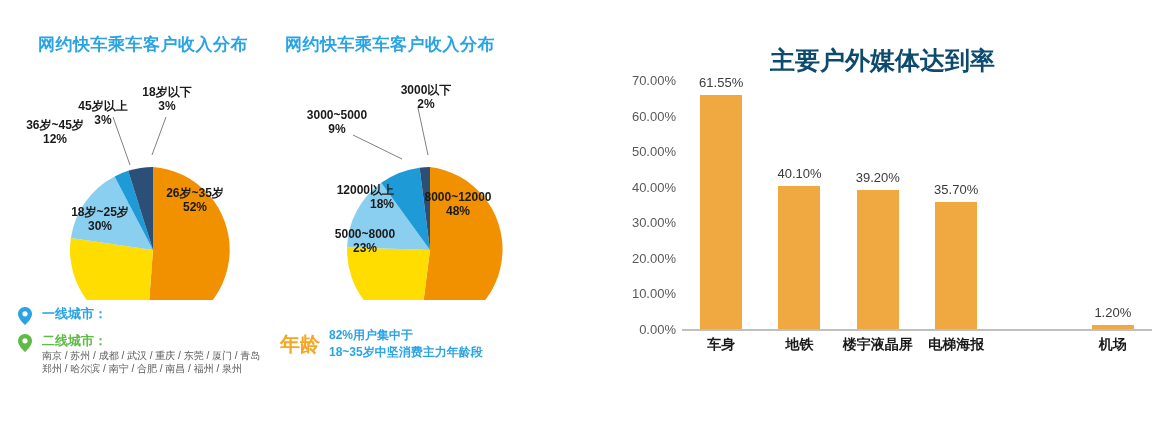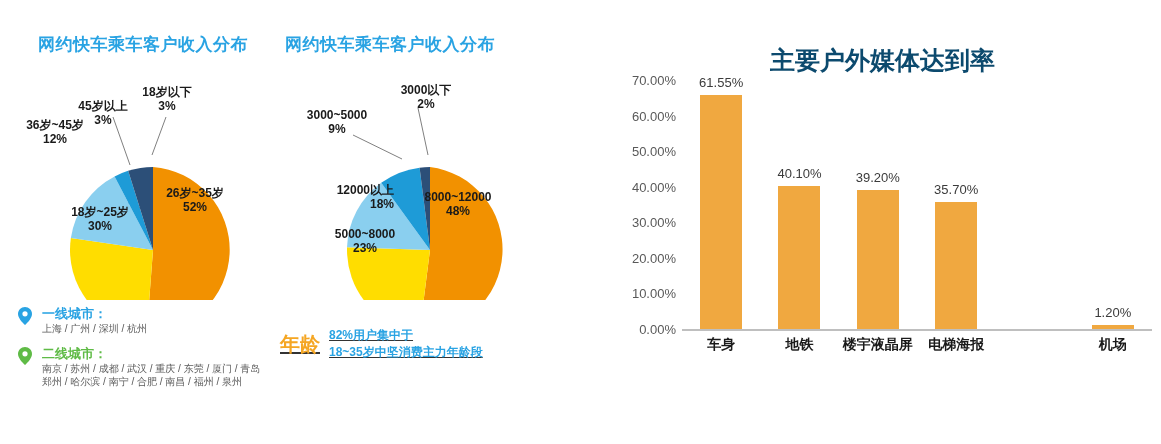--- a/index.html
+++ b/index.html
@@ -34,21 +34,21 @@
   
   #city-block{position:absolute;left:18px;top:306px;}
   .city-row{position:relative;margin-bottom:11px;padding-left:24px;}
   .pin{position:absolute;left:0;top:1px;width:14px;height:18px;}
   .city-head{font-size:13px;font-weight:bold;line-height:16px;}
   .city-head.blue{color:#29A3E3;}
   .city-head.green{color:#5FBB46;}
   .city-list{font-size:10px;color:#5a5a5a;line-height:13px;white-space:nowrap;}
 
   
-  #age-callout{position:absolute;left:280px;top:327px;display:flex;align-items:center;text-decoration:underline;}
+  #age-callout{position:absolute;left:280px;top:327px;display:flex;align-items:center;}
   #age-badge{
     font-size:20px;font-weight:bold;color:#F5A623;line-height:21px;
     margin-right:9px;letter-spacing:0px;
   }
   #age-text{font-size:12px;font-weight:bold;color:#29A3E3;line-height:17px;white-space:nowrap;}
 
   
   #bar-chart{position:absolute;left:600px;top:80px;width:560px;height:320px;}
   .ytick{
     position:absolute;right:0;width:70px;text-align:right;
@@ -161,21 +161,20 @@
 </div>
 
 <div id="city-block">
 
   <div class="city-row">
     <svg class="pin" viewBox="0 0 14 18">
       <path d="M7 0 C3.1 0 0 3.1 0 7 C0 12 7 18 7 18 C7 18 14 12 14 7 C14 3.1 10.9 0 7 0 Z" fill="#29A3E3"></path>
       <circle cx="7" cy="6.8" r="2.6" fill="#ffffff"></circle>
     </svg>
     <div class="city-head blue">一线城市：</div>
-    <div class="city-list">上海 / 广州 / 深圳 / 杭州</div>
   </div>
 
   <div class="city-row">
     <svg class="pin" viewBox="0 0 14 18">
       <path d="M7 0 C3.1 0 0 3.1 0 7 C0 12 7 18 7 18 C7 18 14 12 14 7 C14 3.1 10.9 0 7 0 Z" fill="#5FBB46"></path>
       <circle cx="7" cy="6.8" r="2.6" fill="#ffffff"></circle>
     </svg>
     <div class="city-head green">二线城市：</div>
     <div class="city-list">南京 / 苏州 / 成都 / 武汉 / 重庆 / 东莞 / 厦门 / 青岛</div>
     <div class="city-list">郑州 / 哈尔滨 / 南宁 / 合肥 / 南昌 / 福州 / 泉州</div>

